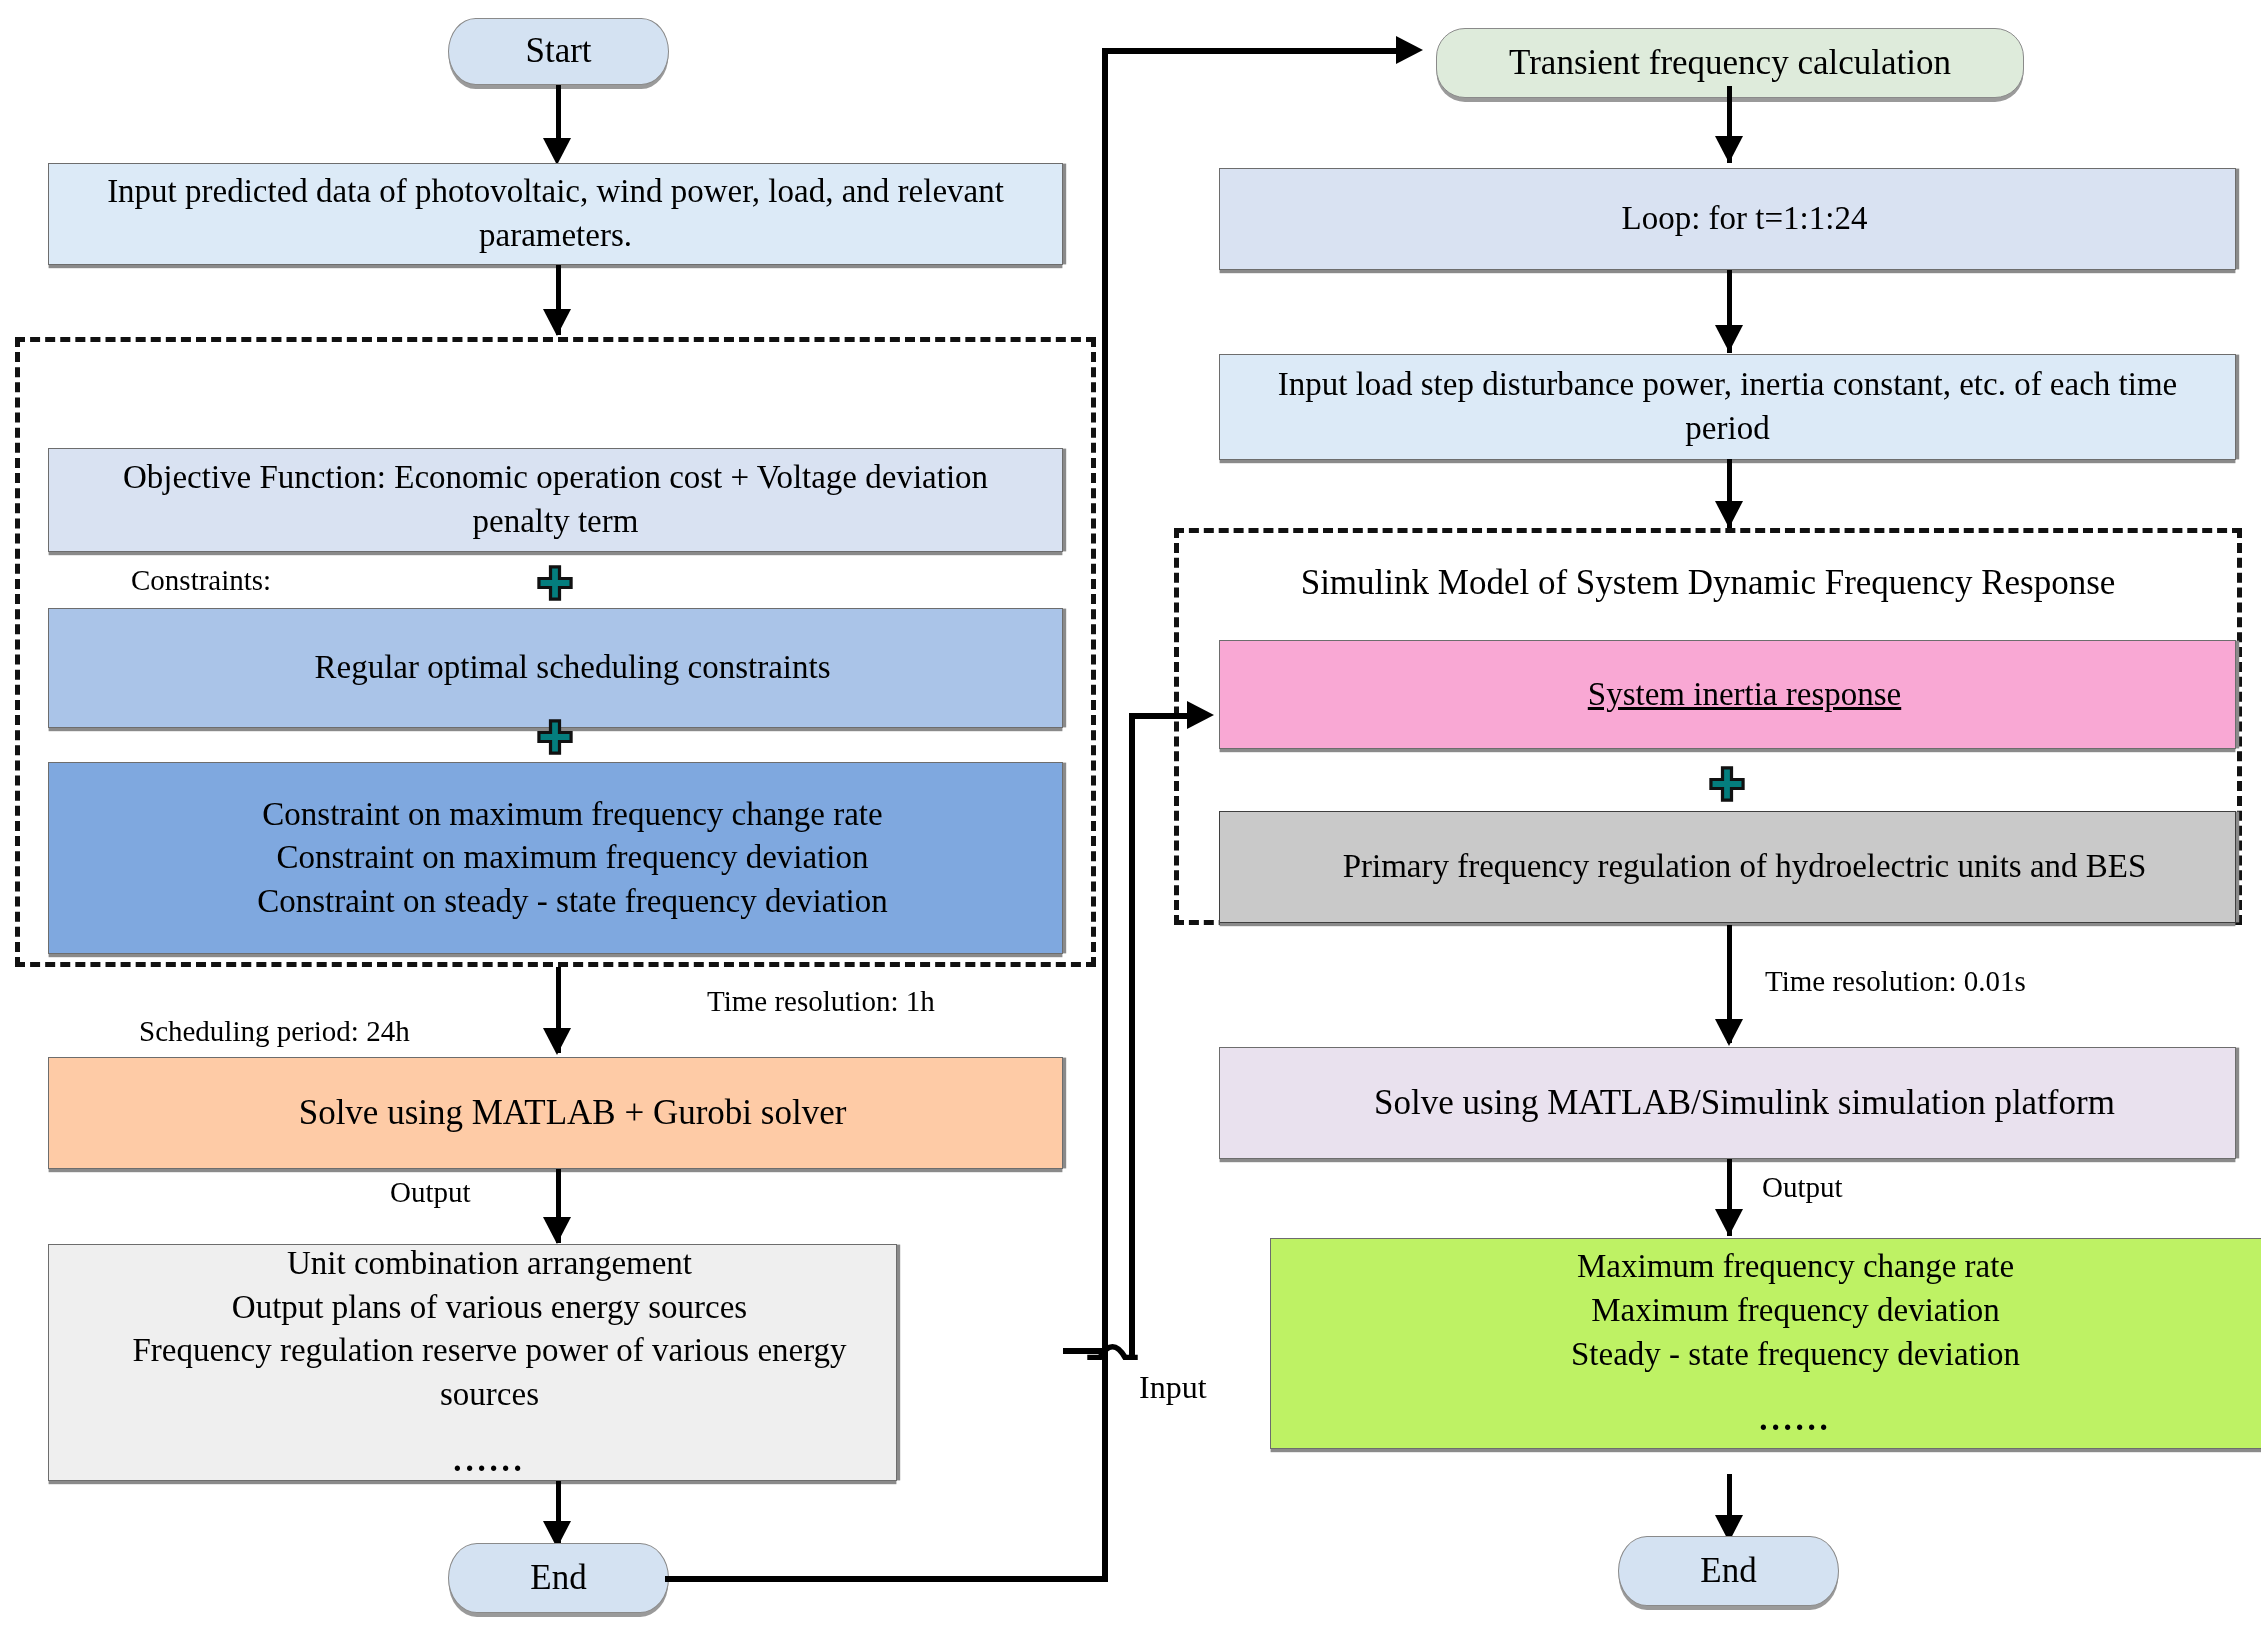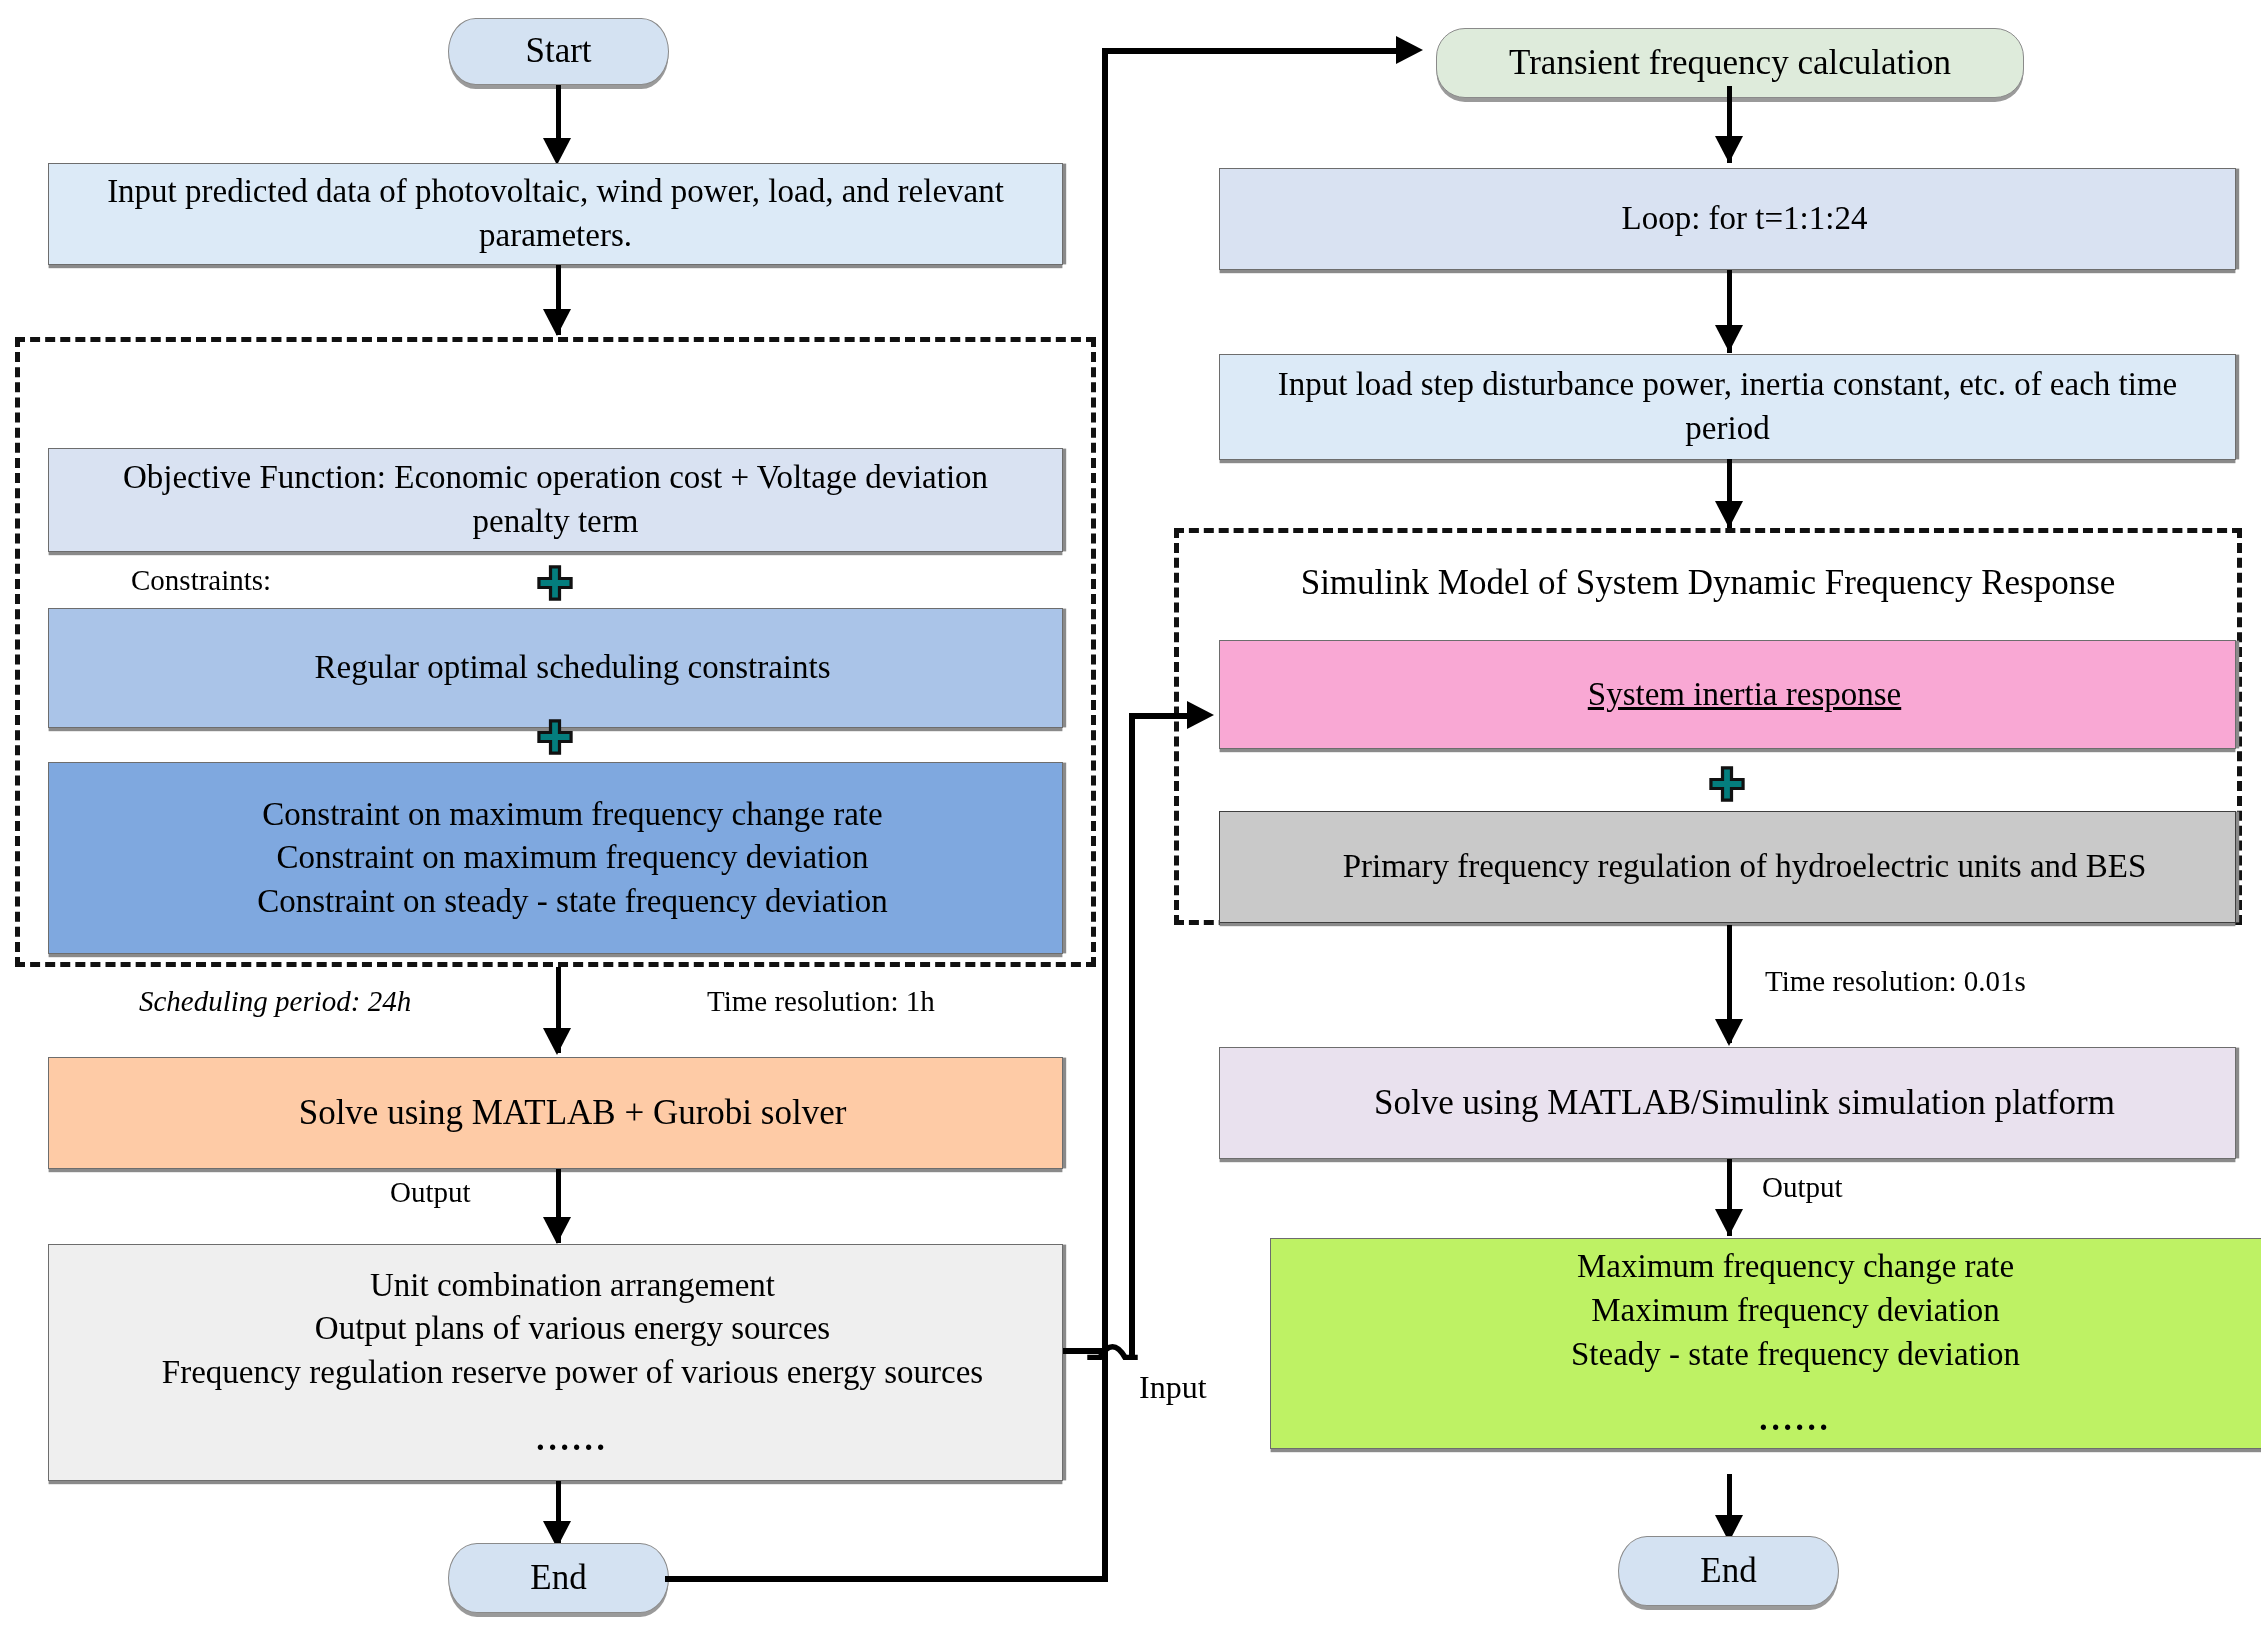--- a/index.html
+++ b/index.html
@@ -127,38 +127,38 @@
 
   <div class="node rect t52" style="left:48px;top:762px;width:1015px;height:192px;background:#7FA8DF;">
     <span>Constraint on maximum frequency change rate
 Constraint on maximum frequency deviation
 Constraint on steady - state frequency deviation</span>
   </div>
 
   <div class="line vline" style="left:556px;top:967px;width:4.5px;height:86px;"></div>
   <div class="arrow-down" style="left:543px;top:1028px;"></div>
 
-  <div class="edge-label t46" style="left:139px;top:985px;font-style:italic;">
+  <div class="edge-label t46" style="left:139px;top:1015px;">
     <span>Scheduling period: 24h</span>
   </div>
   <div class="edge-label t46" style="left:707px;top:985px;">
     <span>Time resolution: 1h</span>
   </div>
 
   <div class="node rect t54" style="left:48px;top:1057px;width:1015px;height:112px;background:#FECBA6;">
     <span>Solve using MATLAB + Gurobi solver</span>
   </div>
 
   <div class="line vline" style="left:556px;top:1169px;width:4.5px;height:74px;"></div>
   <div class="arrow-down" style="left:543px;top:1217px;"></div>
   <div class="edge-label t46" style="left:390px;top:1176px;">
     <span>Output</span>
   </div>
 
-  <div class="node rect t52" style="left:48px;top:1244px;width:1015px;height:237px;background:#EFEFEF;flex-direction:column;">
+  <div class="node rect t52" style="left:48px;top:1244px;width:849px;height:237px;background:#EFEFEF;flex-direction:column;">
     <span>Unit combination arrangement
 Output plans of various energy sources
 Frequency regulation reserve power of various energy sources</span>
     <span class="dots" style="margin-top:23px;">......</span>
   </div>
 
   <div class="line vline" style="left:556px;top:1481px;width:4.5px;height:64px;"></div>
   <div class="arrow-down" style="left:543px;top:1521px;"></div>
 
   <div class="node pill t54" style="left:448px;top:1543px;width:221px;height:70px;background:#D4E2F2;">

